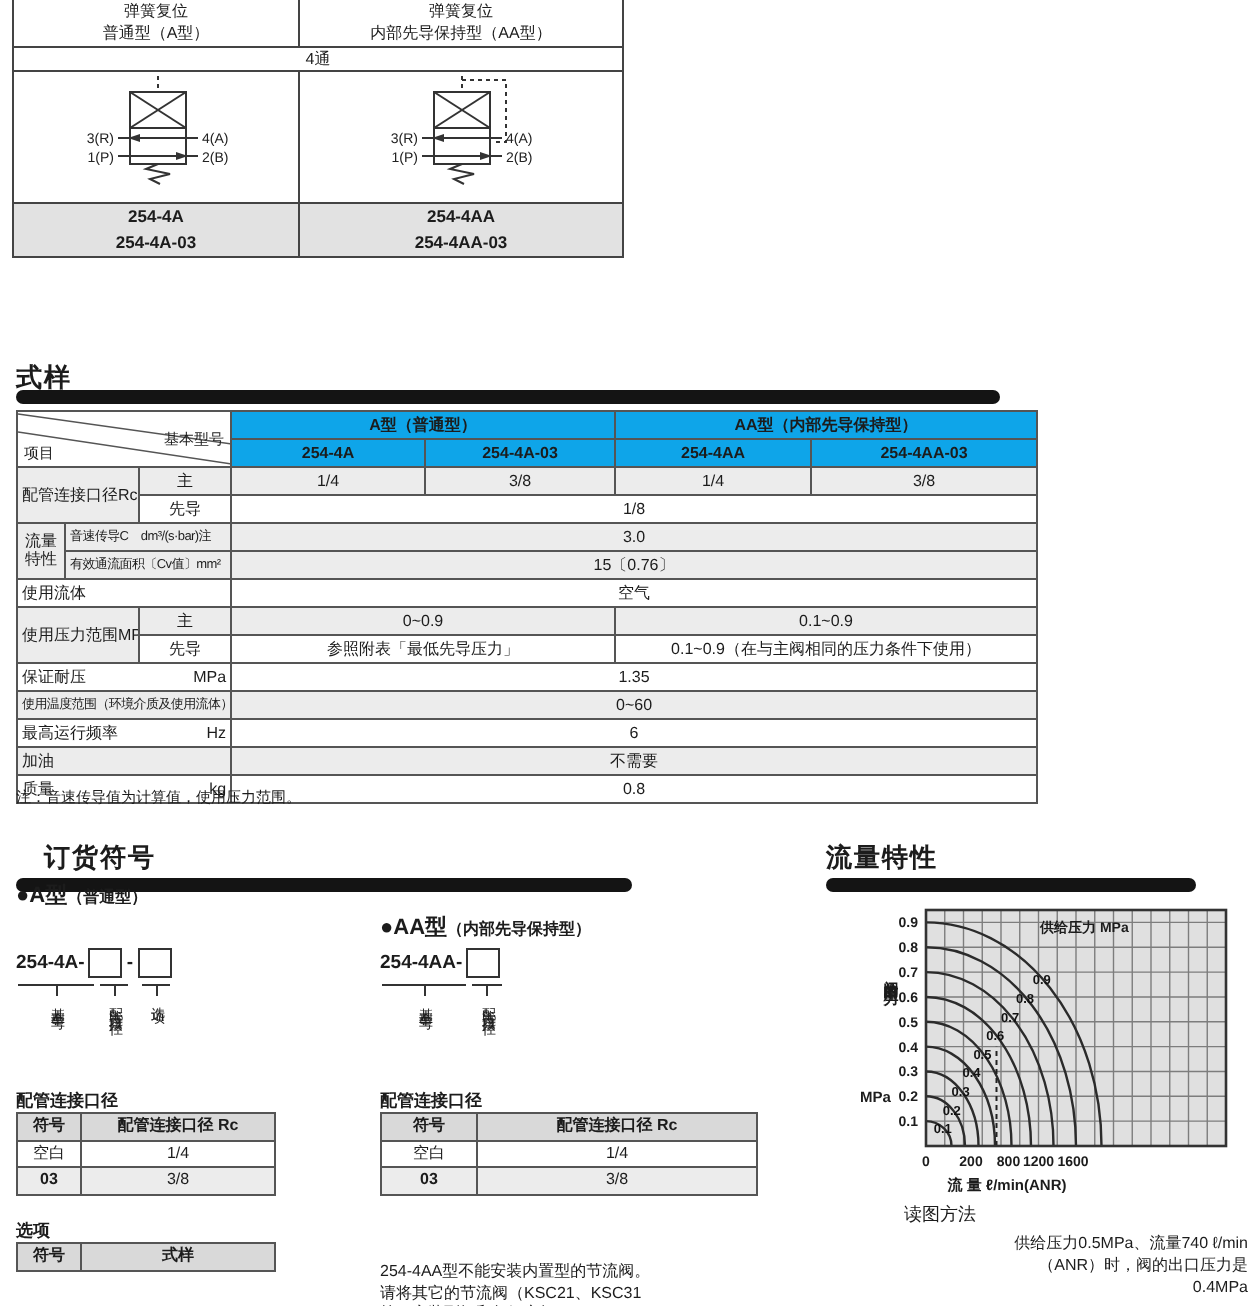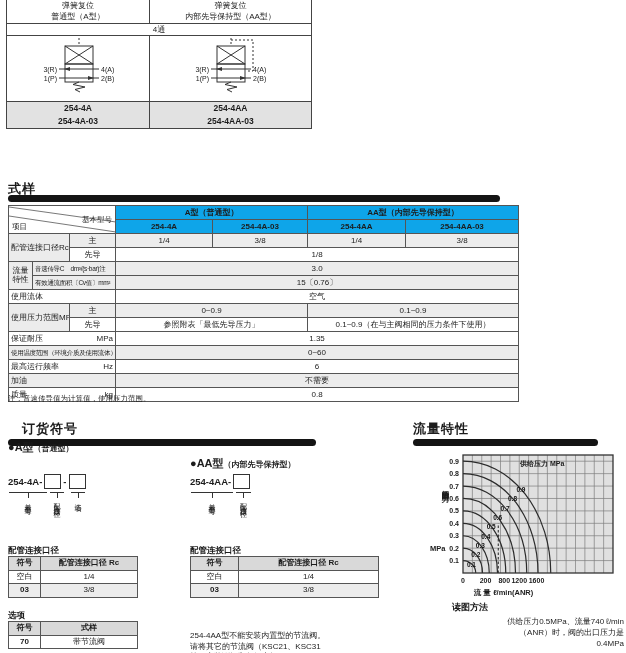--- a/index.html
+++ b/index.html
@@ -41,21 +41,21 @@
   .tag{border-top:1px solid #333;display:flex;flex-direction:column;align-items:center;}
   .stub{width:1px;height:5px;background:#333;}
   .vtext{writing-mode:vertical-rl;font-size:7px;letter-spacing:1.5px;line-height:1;}
   .mini td{height:12.5px;}
   .mini .hdr{background:#d9d9d9;font-weight:bold;}
   .mini .g{background:#ececec;}
   .mini-title{font-size:8.5px;font-weight:bold;}
   .ord-note{font-size:8px;line-height:10.5px;}
   
   .ylab{writing-mode:vertical-rl;font-size:7.5px;letter-spacing:1px;font-weight:bold;}
-  .read-title{font-size:9px;font-weight:bold;}
+  .read-title{font-size:9px;font-weight:normal;}
   .read-body{font-size:8px;line-height:11px;}
 </style>
 </head>
 <body>
 
 <div id="page">
 
   <table class="toptbl abs" style="left:6px;top:0;">
     <colgroup>
         <col style="width:143px">
@@ -291,24 +291,20 @@
   <div class="abs mini-title" style="left:8px;top:610px;">选项</div>
   <table class="mini abs" style="left:8px;top:621px;width:129px;">
     <colgroup>
         <col style="width:32px">
         <col style="width:97px">
       </colgroup>
     <tbody>
         <tr>
           <td class="hdr">符号</td>
         <td class="hdr">式样</td>
-        </tr>
-    <tr>
-          <td style="font-weight:bold;">70</td>
-        <td>带节流阀</td>
         </tr>
   </tbody>
     </table>
 
   <div class="abs ord-head" style="left:190px;top:456px;">
     <span>●AA型</span><span class="sub">（内部先导保持型）</span>
   </div>
   <div class="abs formula" style="left:190px;top:474px;">
     <span>254-4AA-</span>
     <span class="obox"></span>

